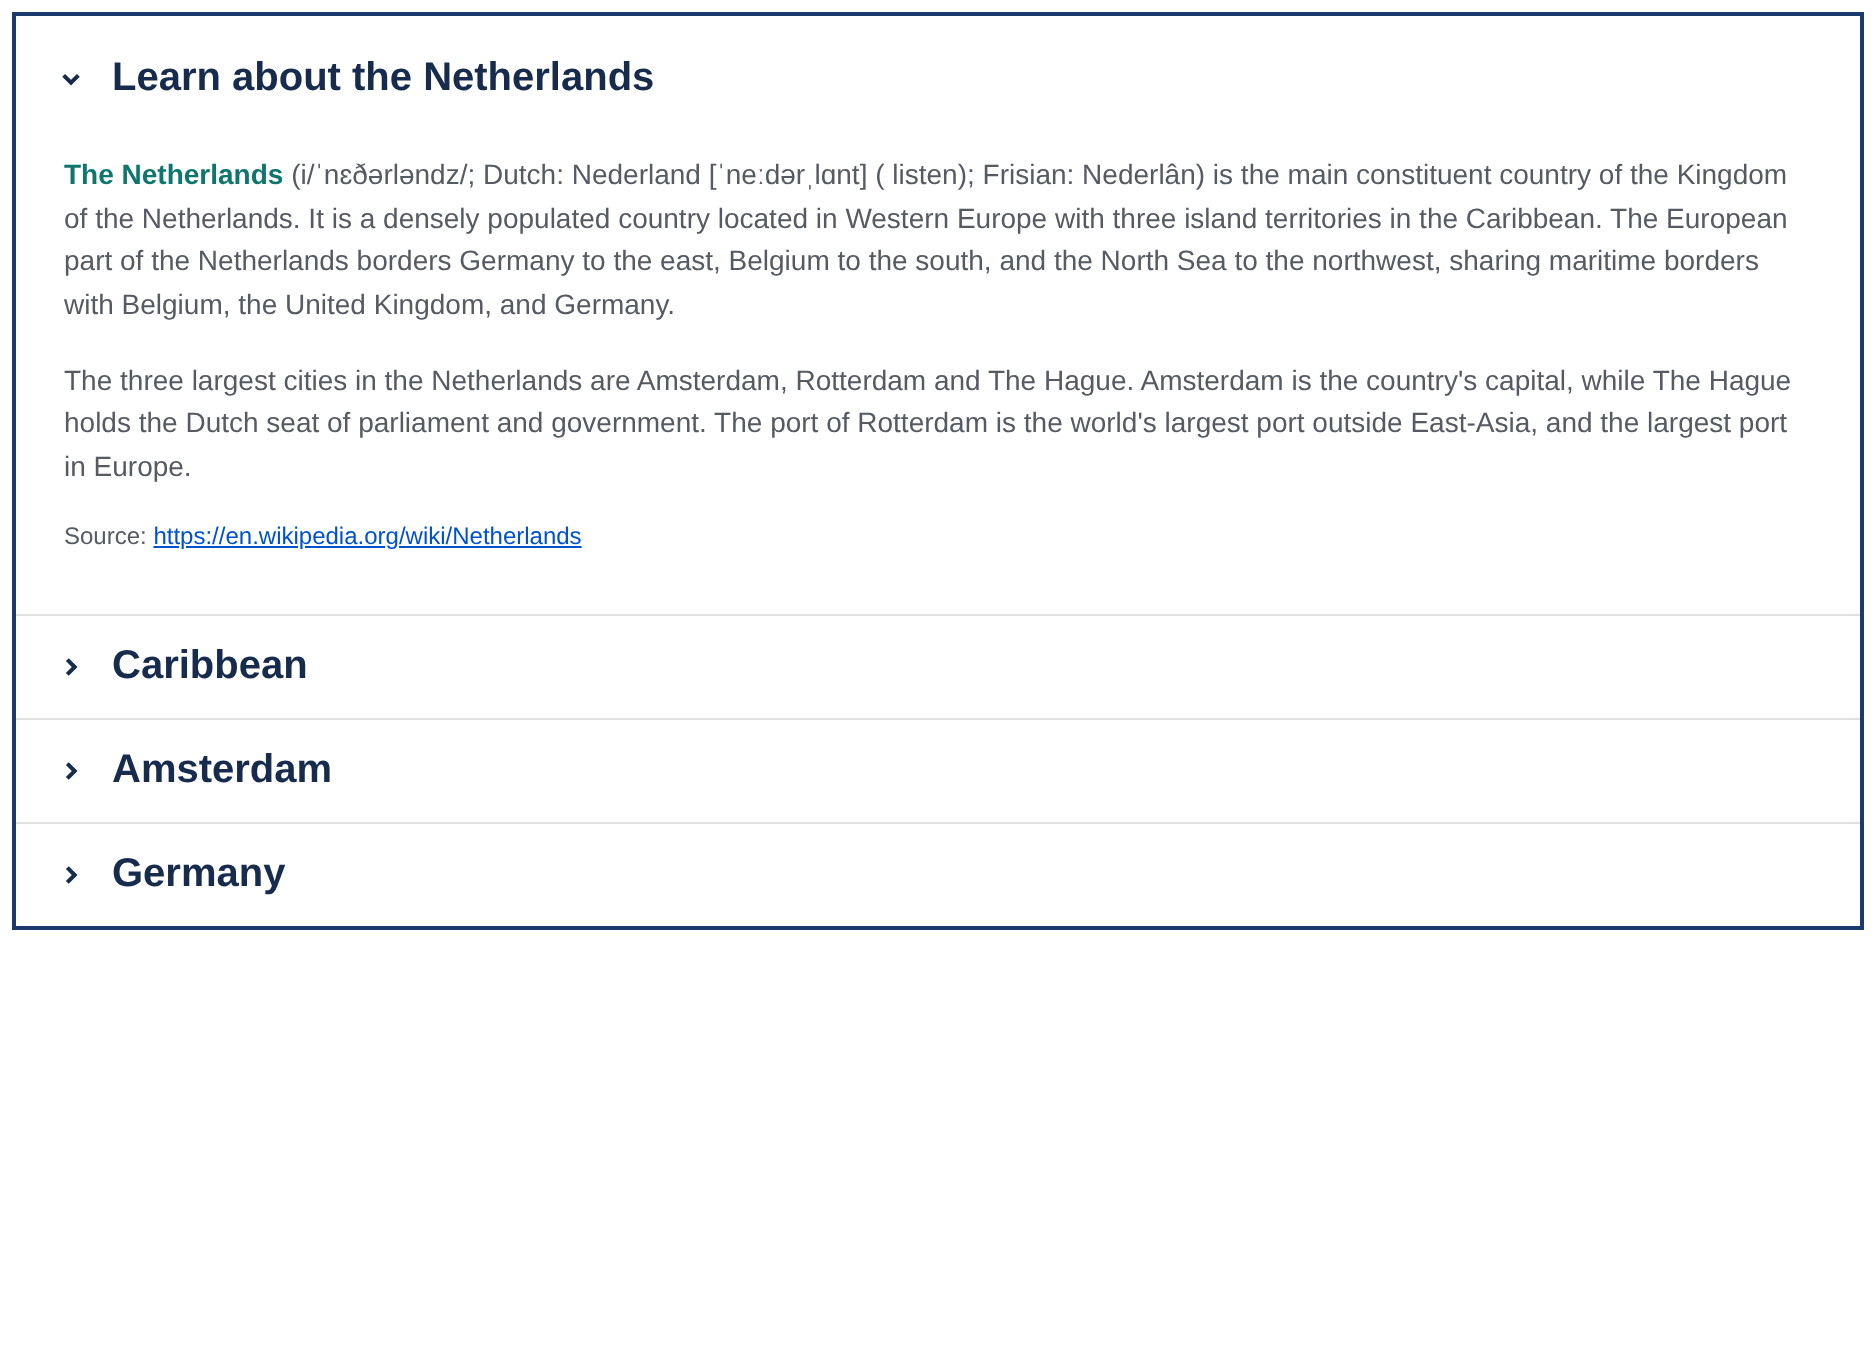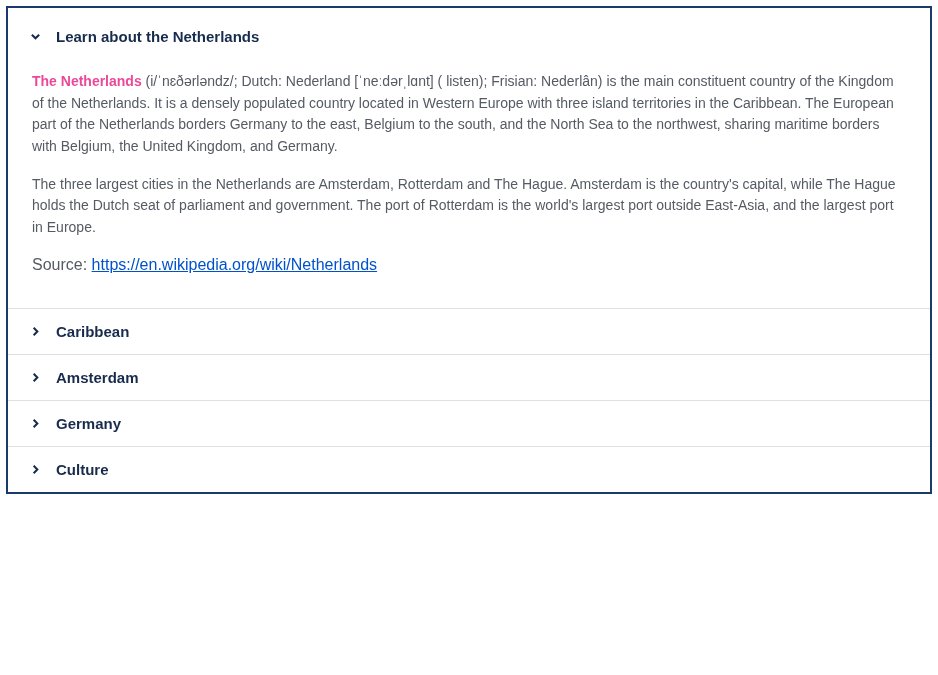--- a/index.html
+++ b/index.html
@@ -43,21 +43,21 @@
       flex-shrink: 0;
     }
     .chevron svg {
       width: 11px;
       height: 11px;
       stroke: #172b4d;
       stroke-width: 2.2;
       fill: none;
     }
     .panel-title {
-      font-size: 15px;
+      font-size: 20px;
       font-weight: 700;
       color: #172b4d;
     }
     .panel-content {
       padding: 16px 24px 30px 24px;
       font-size: 14px;
       line-height: 1.55;
       color: #555a63;
     }
     .panel-content p {
@@ -65,26 +65,26 @@
     }
     .panel-content p:last-of-type {
       margin-bottom: 0;
     }
     .panel-content a {
       color: #0052cc;
       text-decoration: underline;
     }
     .bold {
       font-weight: 700;
-      color: #ec4899;
+      color: #0f766e;
       margin-top: 44px;
     }
     .source-line {
       margin-top: 14px;
-      font-size: 16px;
+      font-size: 12px;
       color: #555a63;
     }
   </style>
 </head>
 <body>
 
 <div class="container">
 
   <div class="panel-section">
     <div class="panel-header panel-header-expanded">
@@ -135,24 +135,14 @@
             <polyline points="4,2 8,6 4,10"></polyline>
           </svg>
       </span>
       <span class="panel-title">Germany</span>
     </div>
   </div>
 
 
 
 
-  <div class="panel-section">
-    <div class="panel-header">
-      <span class="chevron">
-        <svg viewBox="0 0 12 12">
-            <polyline points="4,2 8,6 4,10"></polyline>
-          </svg>
-      </span>
-      <span class="panel-title">Culture</span>
-    </div>
-  </div>
 
 </div>
 
 </body></html>

